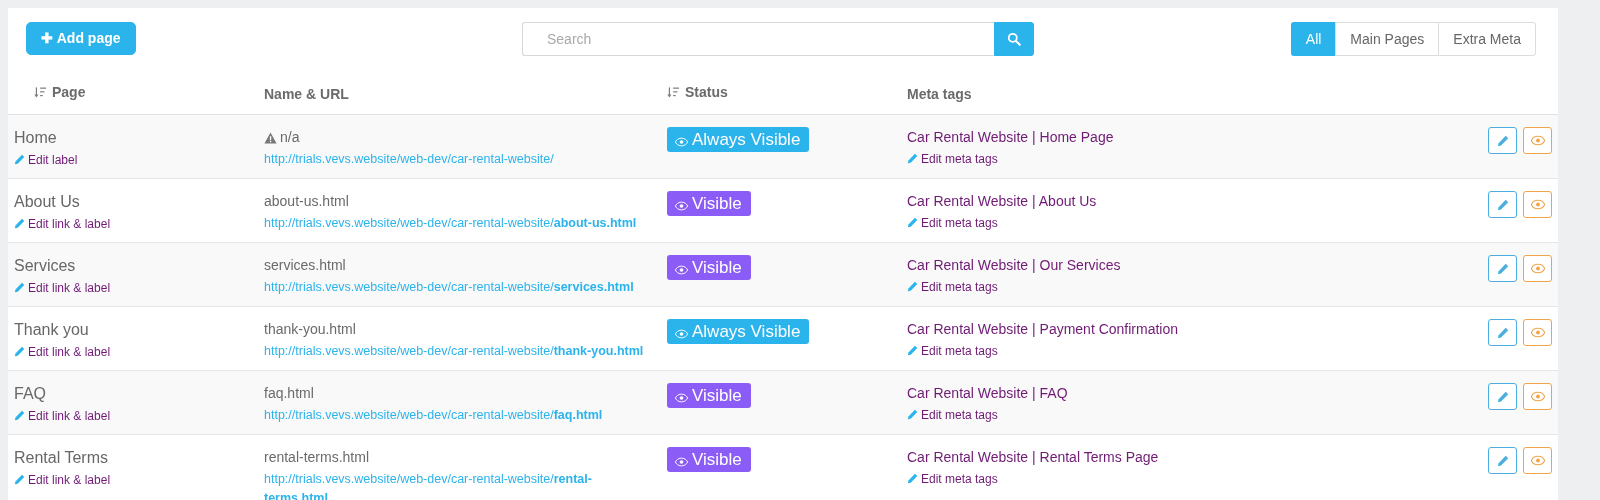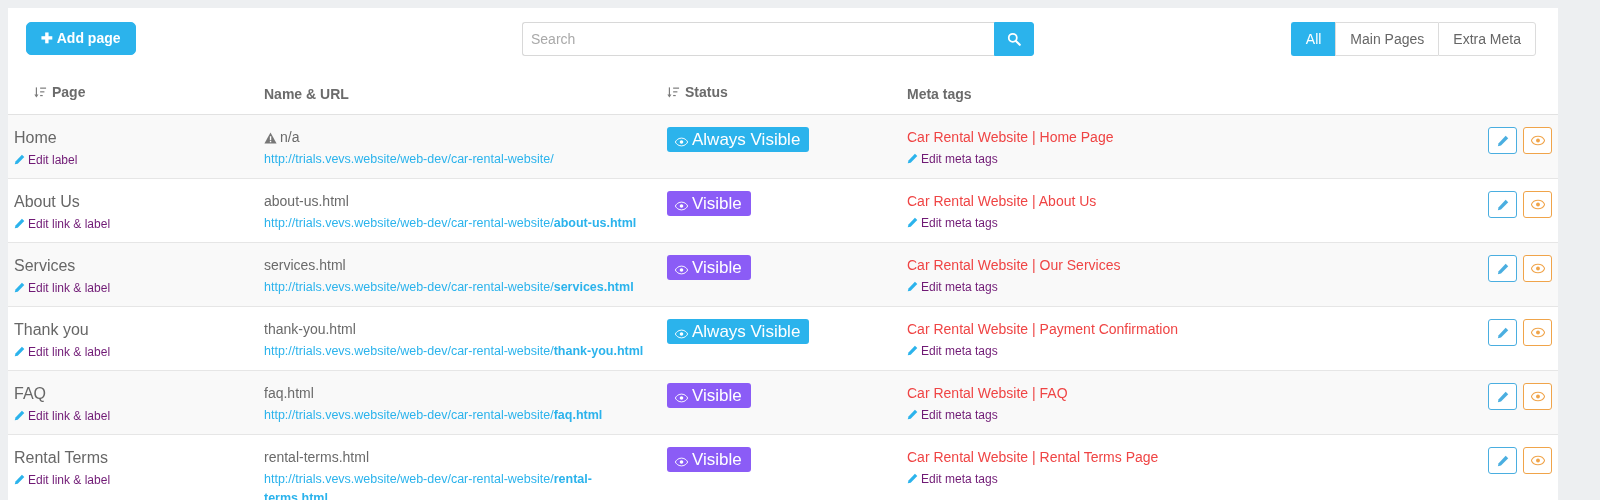--- a/index.html
+++ b/index.html
@@ -50,21 +50,21 @@
     display: flex;
     width: 512px;
     height: 34px;
   }
   .search-input {
     flex: 1;
     height: 34px;
     border: 1px solid #d8d8d8;
     border-right: none;
     border-radius: 3px 0 0 3px;
-    padding: 0 8px;
+    padding: 0 24px;
     font-size: 14px;
     color: #555;
     outline: none;
     background: #fff;
     font-family: "Liberation Sans", sans-serif;
   }
   .search-input::placeholder { color: #a9a9a9; }
   .search-btn {
     width: 40px;
     height: 34px;
@@ -184,21 +184,21 @@
     line-height: 15px;
     padding: 5px 9px 5px 8px;
     white-space: nowrap;
     cursor: pointer;
   }
   .badge .eye { margin-right: 4px; vertical-align: -2px; }
   .badge.blue  { background: #2bb3ec; }
   .badge.green { background: #8b5cf6; }
   .meta-title {
     font-size: 14px;
-    color: #ef4444;
+    color: #701a75;
     line-height: 20px;
     margin-bottom: 2px;
     white-space: nowrap;
   }
   td.c-actions { text-align: right; padding-right: 20px; }
   .act-btn {
     display: inline-flex;
     align-items: center;
     justify-content: center;
     width: 29px; height: 27px;

